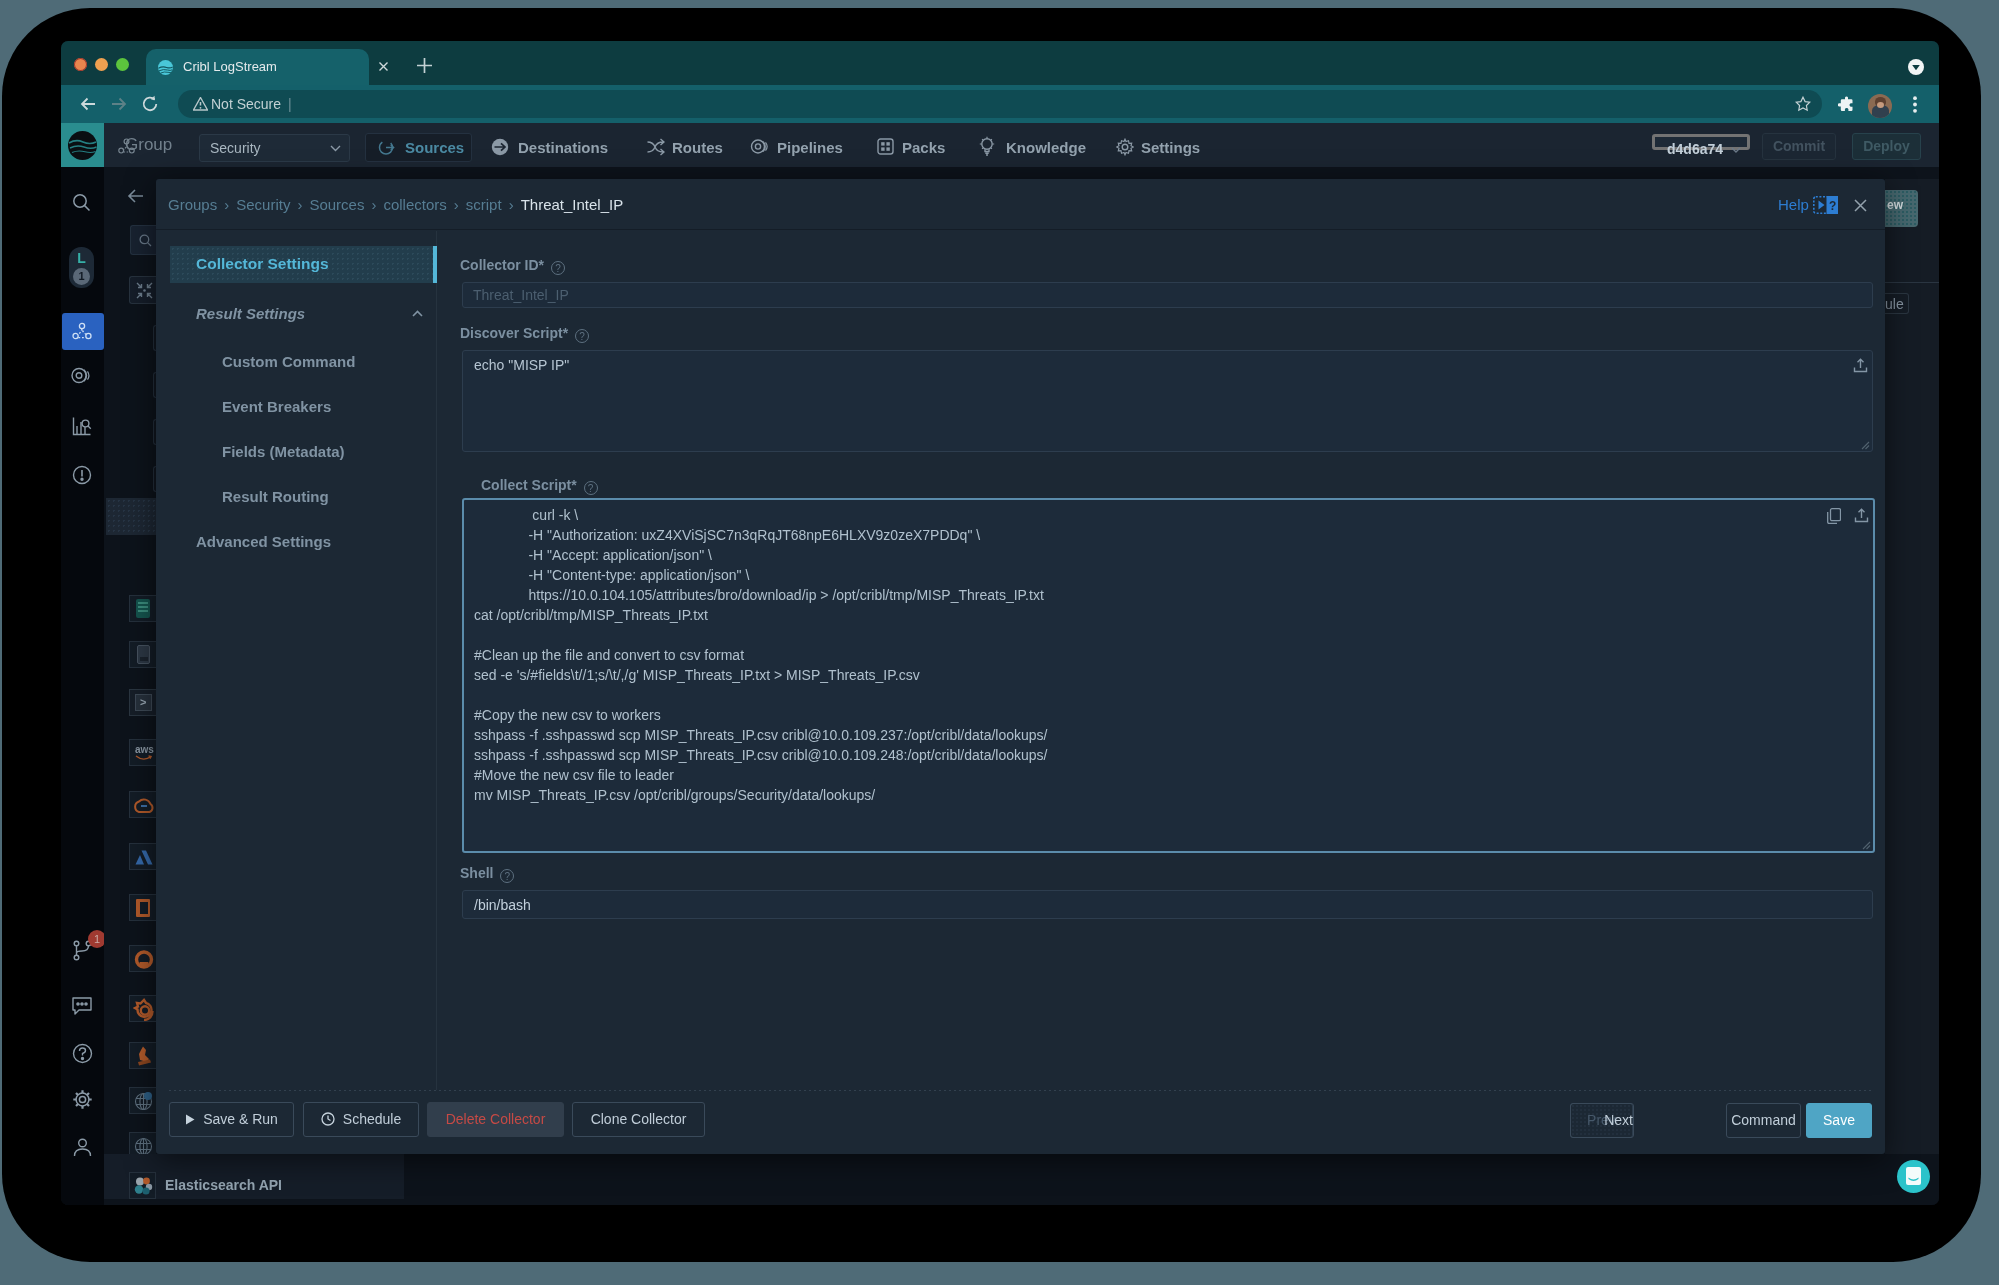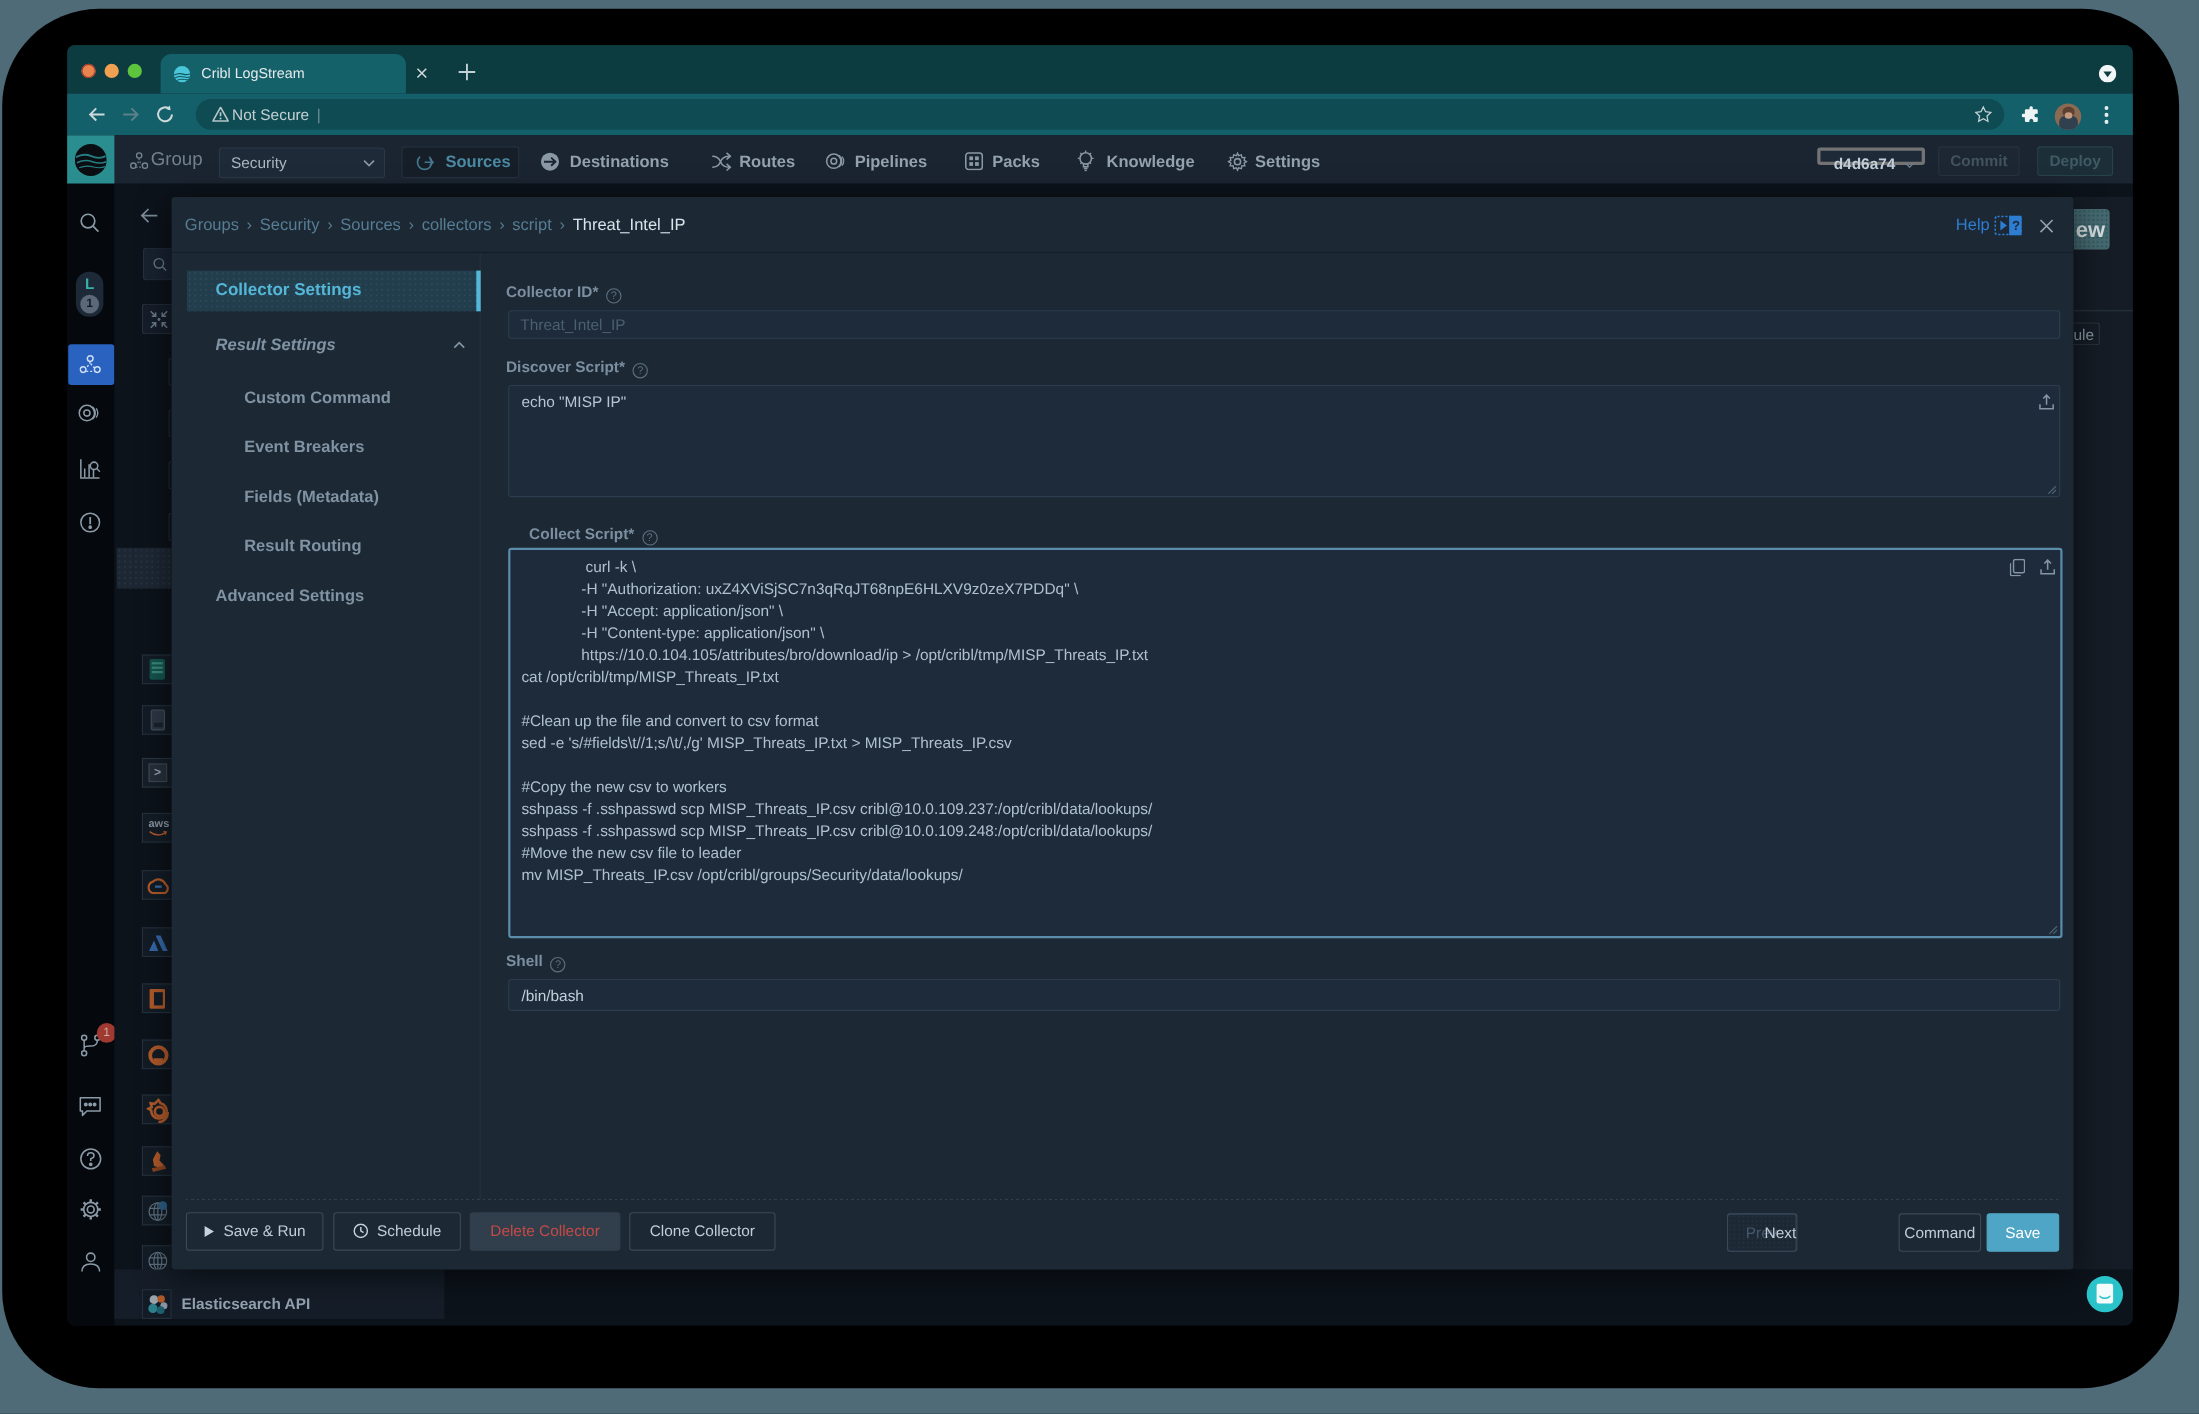--- a/index.html
+++ b/index.html
@@ -121,21 +121,21 @@
       <path d="M2 17 Q9 13.5 16 16 Q23 18.5 28.5 16" stroke="#257e82" stroke-width="1.4" fill="none"></path>
       <path d="M4 21.5 Q10 19 17 20.8 Q23 22.3 27.5 20.5" stroke="#257e82" stroke-width="1.1" fill="none"></path>
     </svg>
   </div>
   <svg class="abs" style="left:57px;top:97px" width="17" height="17" viewBox="0 0 17 17" fill="none" stroke="#76848f" stroke-width="1.2">
     <circle cx="8.5" cy="3.4" r="2.4"></circle>
       <circle cx="3.2" cy="12.6" r="2.4"></circle>
       <circle cx="13.8" cy="12.6" r="2.4"></circle>
     <path d="M8.5 6 A 7 7 0 0 1 5 12.2 M12 12.2 A 7 7 0 0 1 8.5 6 M5.6 14 L11.4 14" stroke-dasharray="1.5 1.5"></path>
   </svg>
-  <div class="abs" style="left:76px;top:94px;font-size:17px;color:#72808c;">Group</div>
+  <div class="abs" style="left:64px;top:94px;font-size:17px;color:#72808c;">Group</div>
   <div class="abs" style="left:138px;top:93px;width:151px;height:28px;background:#1e2a37;border:1px solid #2b3947;border-radius:3px;">
     <span class="abs" style="left:10px;top:5px;font-size:14px;color:#a9b7c1;">Security</span>
     <svg class="abs" style="left:130px;top:10px" width="11" height="7" viewBox="0 0 11 7">
       <path d="M1 1 L5.5 5.5 L10 1" stroke="#8b99a6" stroke-width="1.4" fill="none"></path>
     </svg>
   </div>
   <div class="abs" style="left:304px;top:92px;width:107px;height:29px;background:#161e28;border:1px solid #243140;border-radius:3px;"></div>
   <svg class="abs" style="left:317px;top:98px" width="17" height="17" viewBox="0 0 17 17" fill="none" stroke="#44788f" stroke-width="1.5">
     <circle cx="8" cy="8.5" r="6.5" stroke-dasharray="26 9"></circle>
     <path d="M8 8.5 L15.5 8.5 M12.7 5.7 L15.6 8.5 L12.7 11.3"></path>
@@ -345,21 +345,21 @@
       <circle cx="13.5" cy="5" r="3.4" fill="#b0592a"></circle>
       <circle cx="16" cy="11" r="3.2" fill="#8a97a3"></circle>
       <circle cx="6" cy="13.5" r="4.2" fill="#2e7f8c"></circle>
       <circle cx="13" cy="15" r="3.6" fill="#1d5f6e"></circle>
     </svg>
   </div>
   <div class="abs" style="left:104px;top:1136px;font-size:14px;font-weight:bold;color:#93a3b0;">Elasticsearch API</div>
 
   <div class="abs" style="left:1824px;top:138px;width:54px;height:975px;background:#151c25;"></div>
   <div class="abs" style="left:1824px;top:149px;width:33px;height:37px;background:#47686f;background-image:radial-gradient(#2c5c63 1px, transparent 1px);background-size:4px 4px;border-radius:0 4px 4px 0;">
-    <span class="abs" style="left:2px;top:8px;font-size:20px;font-weight:bold;color:#d3dbde;">ew</span>
+    <span class="abs" style="left:2px;top:8px;font-size:12px;font-weight:bold;color:#d3dbde;">ew</span>
   </div>
   <div class="abs" style="left:1824px;top:241px;width:54px;height:1px;background:#2a3541;"></div>
   <div class="abs" style="left:1823px;top:252px;width:25px;height:21px;border:1px solid #2b3641;border-left:none;border-radius:0 3px 3px 0;">
     <span class="abs" style="left:1px;top:2px;font-size:14px;color:#8795a2;">ule</span>
   </div>
 
   <div class="modal">
     <div class="mhead">
       <div class="abs" style="left:12px;top:17px;font-size:15px;">
         <span class="crumb">Groups</span><span class="crumb" style="padding:0 7px;">›</span><span class="crumb">Security</span><span class="crumb" style="padding:0 7px;">›</span><span class="crumb">Sources</span><span class="crumb" style="padding:0 7px;">›</span><span class="crumb">collectors</span><span class="crumb" style="padding:0 7px;">›</span><span class="crumb">script</span><span class="crumb" style="padding:0 7px;">›</span><span style="color:#d9e3ea;">Threat_Intel_IP</span>

